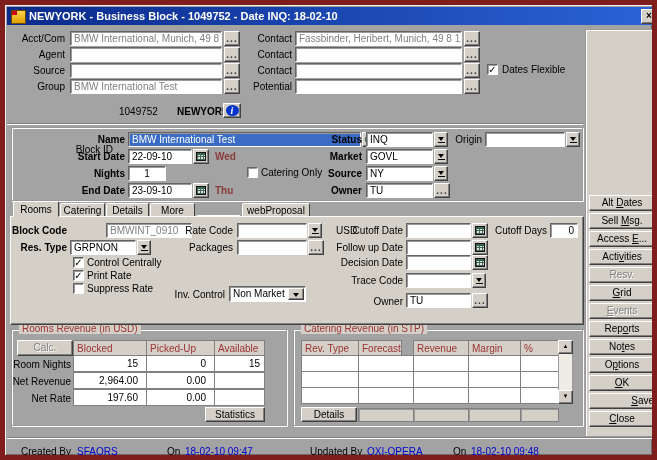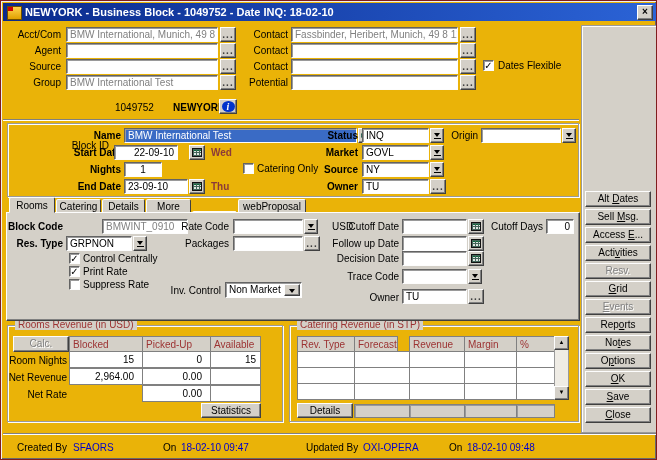--- a/index.html
+++ b/index.html
@@ -1,22 +1,22 @@
 <!DOCTYPE html>
 <html><head>
 <meta charset="utf-8">
 <style>
   html,body{margin:0;padding:0;background:#808080;}
   #window{
     position:relative;width:657px;height:460px;
-    background:#eab308;
+    background:#a3a3a3;
     font-family:"Liberation Sans","DejaVu Sans",sans-serif;
     font-size:10px;color:#000;
     box-sizing:border-box;
-    border:1px solid #7f1d1d;
+    border:5px solid #7f1d1d;
     box-shadow:inset 1px 1px 0 #efefef, inset -1px -1px 0 #6a6a6a;
     overflow:hidden;
   }
   
   .titlebar{
     position:absolute;left:2px;top:2px;width:653px;height:18px;
     background:linear-gradient(to right,#0a2a8c,#2b63d6);
     color:#fff;font-weight:bold;font-size:11px;line-height:18px;
   }
   .title-icon{
@@ -184,21 +184,21 @@
       <span class="dd-bar"></span>
     </div>
   <div class="lbl" style="left:430px;top:127px;width:47px;">Origin</div>
   <div class="field" style="left:480px;top:127px;width:80px;"></div>
   <div class="btn ddbtn" style="left:561px;top:127px;">
       <span class="dd-tri"></span>
       <span class="dd-bar"></span>
     </div>
 
   <div class="lbl b" style="left:50px;top:144px;width:70px;">Start Date</div>
-  <div class="field" style="left:113px;top:144px;width:64px;text-align:right;">22-09-10</div>
+  <div class="field" style="left:123px;top:144px;width:64px;">22-09-10</div>
   <div class="btn calbtn" style="left:188px;top:144px;">
       <span class="cal-ic"></span>
     </div>
   <div class="dow" style="left:210px;top:144px;">Wed</div>
   <div class="lbl b" style="left:300px;top:144px;width:57px;">Market</div>
   <div class="field" style="left:361px;top:144px;width:67px;">GOVL</div>
   <div class="btn ddbtn" style="left:429px;top:144px;">
       <span class="dd-tri"></span>
       <span class="dd-bar"></span>
     </div>
@@ -306,20 +306,21 @@
   <div class="tdcell" style="left:68px;top:350px;width:74px;height:17px;">15</div>
   <div class="tdcell" style="left:141px;top:350px;width:69px;height:17px;">0</div>
   <div class="tdcell" style="left:209px;top:350px;width:51px;height:17px;padding-right:4px;">15</div>
 
   <div class="rowlbl" style="left:0;top:369px;width:66px;">Net Revenue</div>
   <div class="tdcell" style="left:68px;top:367px;width:74px;height:17px;">2,964.00</div>
   <div class="tdcell" style="left:141px;top:367px;width:69px;height:17px;">0.00</div>
   <div class="tdcell" style="left:209px;top:367px;width:51px;height:17px;"></div>
 
   <div class="rowlbl" style="left:0;top:386px;width:66px;">Net Rate</div>
+  <div class="tdcell" style="left:68px;top:384px;width:74px;height:17px;">197.60</div>
   <div class="tdcell" style="left:141px;top:384px;width:69px;height:17px;">0.00</div>
   <div class="tdcell" style="left:209px;top:384px;width:51px;height:17px;"></div>
 
   <div class="btn" style="left:200px;top:402px;width:60px;height:15px;">Statistics</div>
 
   <div class="groupbox" style="left:288px;top:324px;width:288px;height:95px;"></div>
   <div class="group-title" style="left:296px;top:319px;">Catering Revenue (in STP)</div>
   <div class="thcell" style="left:296px;top:335px;width:58px;height:16px;">Rev. Type</div>
   <div class="thcell" style="left:353px;top:335px;width:44px;height:16px;">Forecast</div>
   <div class="thcell" style="left:408px;top:335px;width:56px;height:16px;">Revenue</div>
@@ -359,21 +360,21 @@
   <div class="sbtn" style="top:208px;">Sell <u>M</u>sg.</div>
   <div class="sbtn" style="top:226px;">Access <u>E</u>...</div>
   <div class="sbtn" style="top:244px;">Acti<u>v</u>ities</div>
   <div class="sbtn disabled" style="top:262px;">Resv.</div>
   <div class="sbtn" style="top:280px;"><u>G</u>rid</div>
   <div class="sbtn disabled" style="top:298px;"><u>E</u>vents</div>
   <div class="sbtn" style="top:316px;">Rep<u>o</u>rts</div>
   <div class="sbtn" style="top:334px;">No<u>t</u>es</div>
   <div class="sbtn" style="top:352px;">O<u>p</u>tions</div>
   <div class="sbtn" style="top:370px;"><u>O</u>K</div>
-  <div class="sbtn" style="top:388px;"><u>S</u>ave</div>
+  <div class="sbtn" style="top:388px;text-align:right;"><u>S</u>ave</div>
   <div class="sbtn" style="top:406px;"><u>C</u>lose</div>
 
   <div class="etch-h" style="left:2px;top:432px;width:653px;"></div>
   <div class="st-lbl" style="left:16px;top:441px;">Created By</div>
   <div class="st-val" style="left:72px;top:441px;">SFAORS</div>
   <div class="st-lbl" style="left:162px;top:441px;">On</div>
   <div class="st-val" style="left:180px;top:441px;">18-02-10 09:47</div>
   <div class="st-lbl" style="left:305px;top:441px;">Updated By</div>
   <div class="st-val" style="left:362px;top:441px;">OXI-OPERA</div>
   <div class="st-lbl" style="left:448px;top:441px;">On</div>

